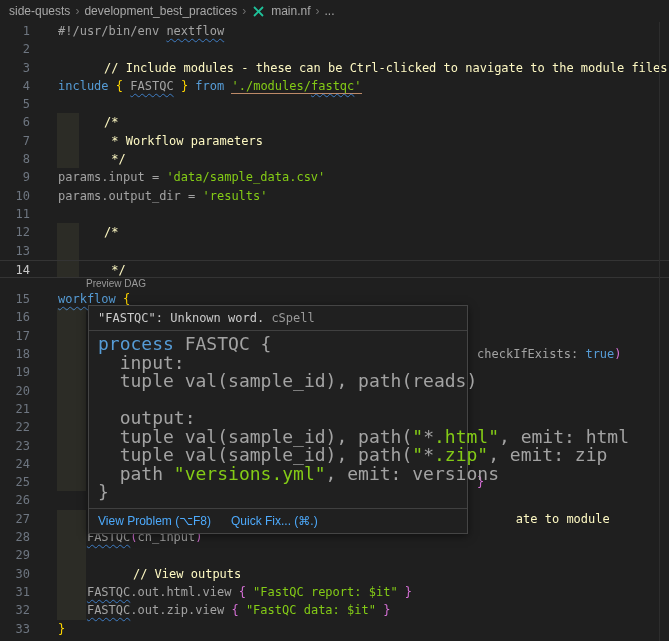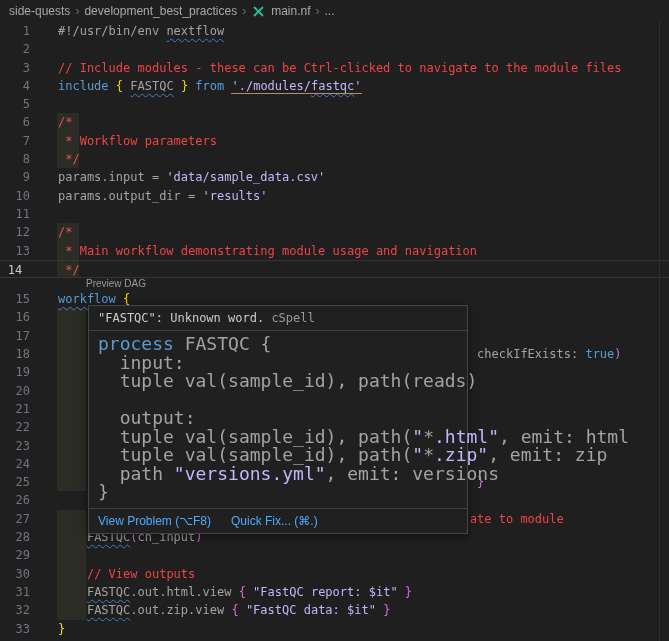--- a/index.html
+++ b/index.html
@@ -12,31 +12,31 @@
   .crumb { cursor:pointer; white-space:nowrap;text-align:center; }
   .crumb-sep { color:#6f6f6f; font-size:12px; }
   .nf-icon { width:15px; height:13px; display:inline-block; vertical-align:middle; }
 
   
   .editor { position:absolute; top:22px; left:0; right:0; bottom:0; font-size:12px; }
   .line-row { position:relative; height:18.3px; line-height:18.3px; white-space:pre; display:flex; }
   .gutter { width:30px; flex:0 0 30px; text-align:right; color:#6e7681; user-select:none; }
   .code { margin-left:28px; white-space:pre; }
   .line-row.active { border-top:1px solid #343434; border-bottom:1px solid #343434; }
-  .line-row.active .gutter { color:#c8c8c8;text-align:center; }
+  .line-row.active .gutter { color:#c8c8c8; }
   .hl-strip { position:absolute; left:57px; top:0; bottom:0; background:rgba(200,200,130,0.08); }
 
   .codelens-row { height:12px; line-height:12px; padding-left:86px;
     font-family:"Liberation Sans","DejaVu Sans",sans-serif; font-size:10px; color:#999999; cursor:pointer; }
 
   
   .d  { color:#a3a3a3; }
   .k  { color:#569cd6; }
-  .s  { color:#c4b5fd; }
-  .cm { color:#ef4444; }
+  .s  { color:#84cc16; }
+  .cm { color:#fef9c3;margin-left:46px; }
   .y  { color:#ffd700; }
   .m  { color:#d670d6; }
   .sp { text-decoration:underline; text-decoration-style:wavy; text-decoration-color:#3f7dc4;
         text-decoration-thickness:1px; text-underline-offset:3px;margin-top:12px; }
   .lk { border-bottom:1px solid #bd8a68; }
 
   
   .hover-widget { position:absolute; left:88px; top:305px; width:380px; z-index:10;
     background:#202020; border:1px solid #454545; box-shadow:0 2px 8px rgba(0,0,0,0.5); }
   .hover-header { padding:4px 9px; font-size:12px; line-height:16px; color:#cccccc;
@@ -73,21 +73,21 @@
     <div class="line-row"><div class="gutter">3</div><div class="code"><span class="cm">// Include modules - these can be Ctrl-clicked to navigate to the module files</span></div></div>
     <div class="line-row"><div class="gutter">4</div><div class="code"><span class="k">include</span><span class="d"> </span><span class="y">{</span><span class="d"> </span><span class="d sp">FASTQC</span><span class="d"> </span><span class="y">}</span><span class="d"> </span><span class="k">from</span><span class="d"> </span><span class="s lk">'./modules/</span><span class="s lk sp">fastqc</span><span class="s lk">'</span></div></div>
     <div class="line-row"><div class="gutter">5</div><div class="code"></div></div>
     <div class="line-row"><div class="hl-strip" style="width: 22px;"></div><div class="gutter">6</div><div class="code"><span class="cm">/*</span></div></div>
     <div class="line-row"><div class="hl-strip" style="width: 22px;"></div><div class="gutter">7</div><div class="code"><span class="cm"> * Workflow parameters</span></div></div>
     <div class="line-row"><div class="hl-strip" style="width: 22px;"></div><div class="gutter">8</div><div class="code"><span class="cm"> */</span></div></div>
     <div class="line-row"><div class="gutter">9</div><div class="code"><span class="d">params.input = </span><span class="s">'data/sample_data.csv'</span></div></div>
     <div class="line-row"><div class="gutter">10</div><div class="code"><span class="d">params.output_dir = </span><span class="s">'results'</span></div></div>
     <div class="line-row"><div class="gutter">11</div><div class="code"></div></div>
     <div class="line-row"><div class="hl-strip" style="width: 22px;"></div><div class="gutter">12</div><div class="code"><span class="cm">/*</span></div></div>
-    <div class="line-row"><div class="hl-strip" style="width: 22px;"></div><div class="gutter">13</div><div class="code"><span class="cm"> * Main workflow demonstrating module usage and navigation</span></div></div>
+    <div class="line-row"><div class="hl-strip" style="width: 22px;"></div><div class="gutter">13</div></div>
     <div class="line-row active"><div class="hl-strip" style="width: 22px;"></div><div class="gutter">14</div><div class="code"><span class="cm"> */</span></div></div>
     <div class="codelens-row">Preview DAG</div>
     <div class="line-row"><div class="gutter">15</div><div class="code"><span class="k sp">workflow</span><span class="d"> </span><span class="y">{</span></div></div>
     <div class="line-row"><div class="hl-strip" style="width: 29px;"></div><div class="gutter">16</div><div class="code"></div></div>
     <div class="line-row"><div class="hl-strip" style="width: 29px;"></div><div class="gutter">17</div><div class="code"></div></div>
     <div class="line-row"><div class="hl-strip" style="width: 29px;"></div><div class="gutter">18</div><div class="code"><span class="d">                                                          </span><span class="d">checkIfExists: </span><span class="k">true</span><span class="m">)</span></div></div>
     <div class="line-row"><div class="hl-strip" style="width: 29px;"></div><div class="gutter">19</div><div class="code"></div></div>
     <div class="line-row"><div class="hl-strip" style="width: 29px;"></div><div class="gutter">20</div><div class="code"></div></div>
     <div class="line-row"><div class="hl-strip" style="width: 29px;"></div><div class="gutter">21</div><div class="code"></div></div>
     <div class="line-row"><div class="hl-strip" style="width: 29px;"></div><div class="gutter">22</div><div class="code"></div></div>

